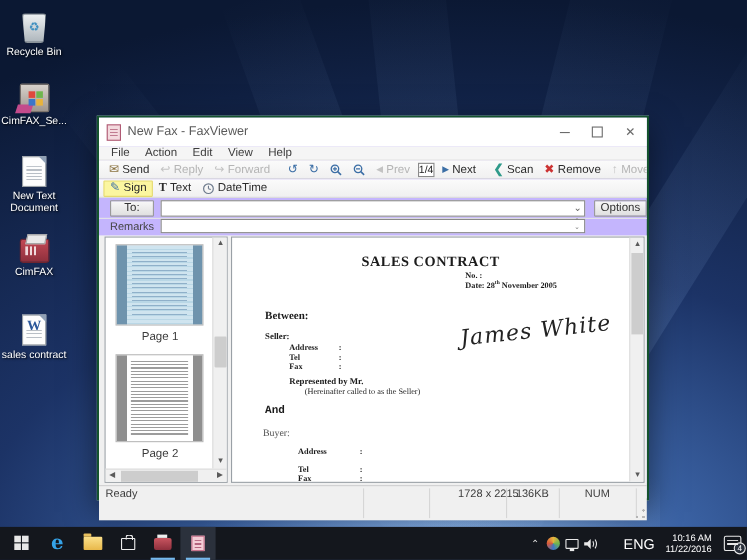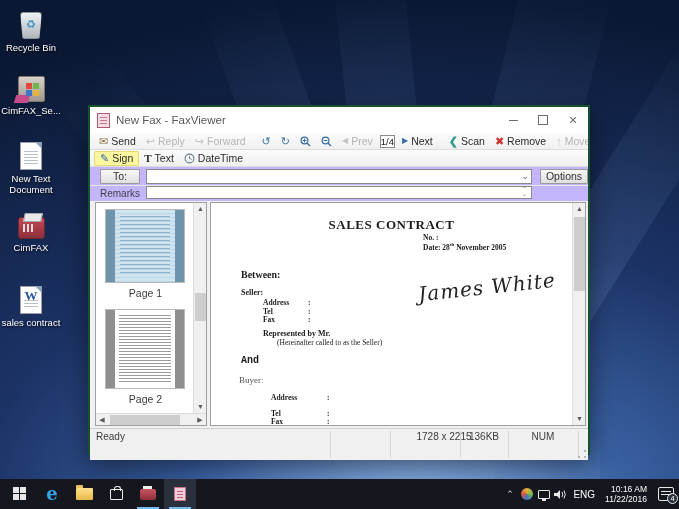--- a/index.html
+++ b/index.html
@@ -177,21 +177,21 @@
   .tk-doc::after { content:""; position:absolute; left:2px; top:3px; right:2px; height:8px;
     background:repeating-linear-gradient(#b4647e 0 1px, transparent 1px 3px); }
 
   .tray { margin-left:auto; display:flex; align-items:center; height:30px; }
   .tray .titem { width:17px; height:30px; display:flex; align-items:center; justify-content:center; color:#eee; }
   .caret { font-size:9px; color:#ddd; }
   .ball { width:12px; height:12px; border-radius:50%;
     background:conic-gradient(#e8b33c,#6fb64e,#3c76c9,#d8593c,#e8b33c); }
   .mon { width:12px; height:9px; border:1px solid #e8e8e8; border-radius:1px; position:relative; }
   .mon::after { content:""; position:absolute; left:3px; bottom:-3px; width:4px; height:2px; background:#e8e8e8; }
-  .lang { font-size:10px; color:#fff; padding:0 4px; }
+  .lang { font-size:13px; color:#fff; padding:0 4px;margin-left:17px; }
   .clock { text-align:right; color:#fff; font-size:8.5px; line-height:10px; padding:0 6px; }
   .action { position:relative; width:16px; height:14px; border:1px solid #e8e8e8; border-radius:2px; }
   .action::after { content:""; position:absolute; left:2px; top:3px; right:2px; height:6px;
     background:repeating-linear-gradient(#e8e8e8 0 1px, transparent 1px 3px); }
   .badge { position:absolute; right:-5px; bottom:-4px; width:11px; height:11px; border-radius:50%;
     background:#2b313c; border:1px solid #e8e8e8; color:#fff; font-size:7.5px; line-height:9px; text-align:center; }
 </style>
 </head>
 <body>
 
@@ -246,20 +246,27 @@
   <div class="titlebar">
     <span class="app-ico"></span>
     <span class="title-txt">New Fax - FaxViewer</span>
     <span class="win-ctrl">
       <span class="wc min"></span>
       <span class="wc max"></span>
       <span class="wc">✕</span>
     </span>
   </div>
 
+  <div class="menubar">
+    <span>File</span>
+    <span>Action</span>
+    <span>Edit</span>
+    <span>View</span>
+    <span>Help</span>
+  </div>
 
   <div class="toolbar">
     <span class="tb">
       <span class="gi" style="color:#8a7340;">✉</span>
       <span>Send</span>
     </span>
     <span class="tb dis">
       <span class="gi">↩</span>
       <span>Reply</span>
     </span>

